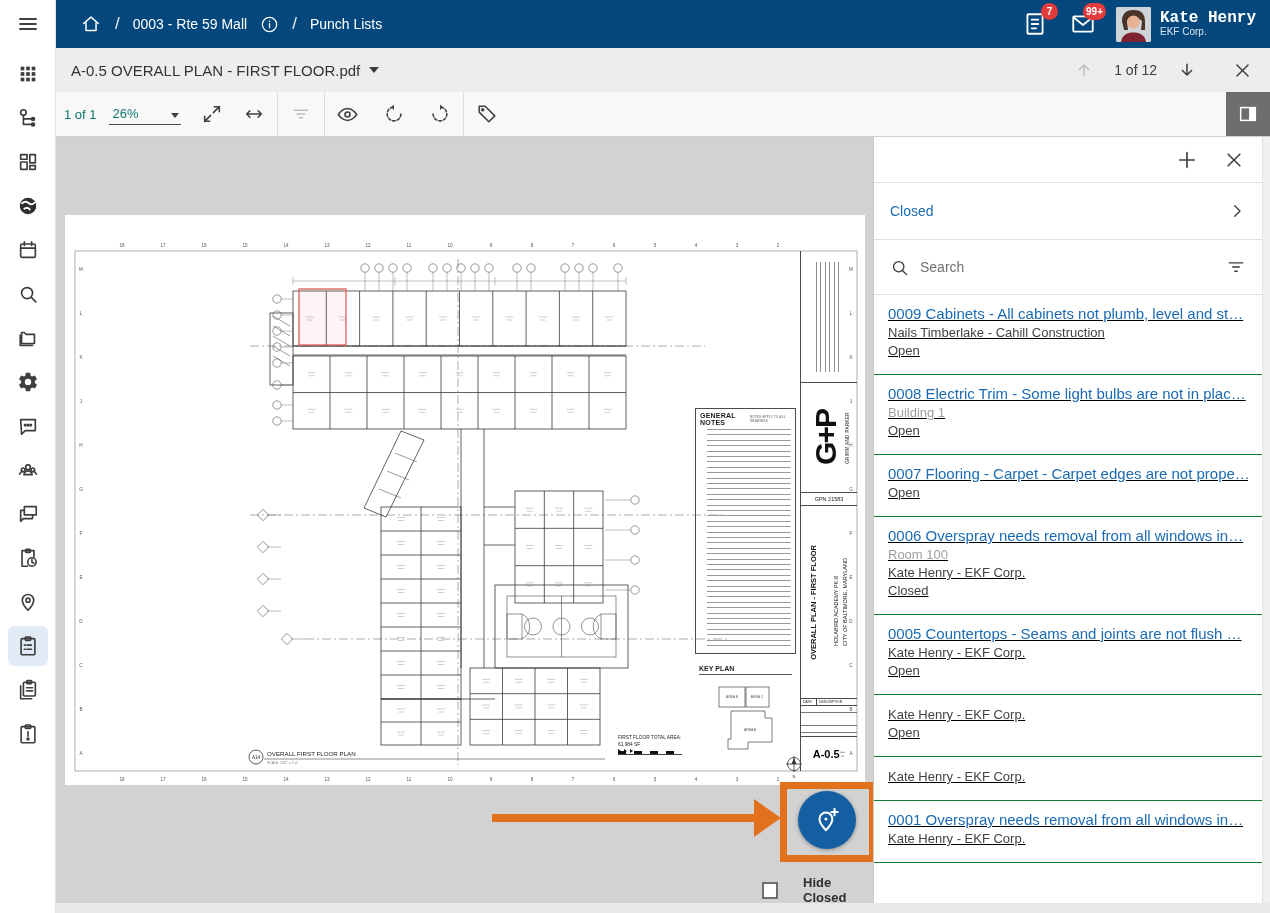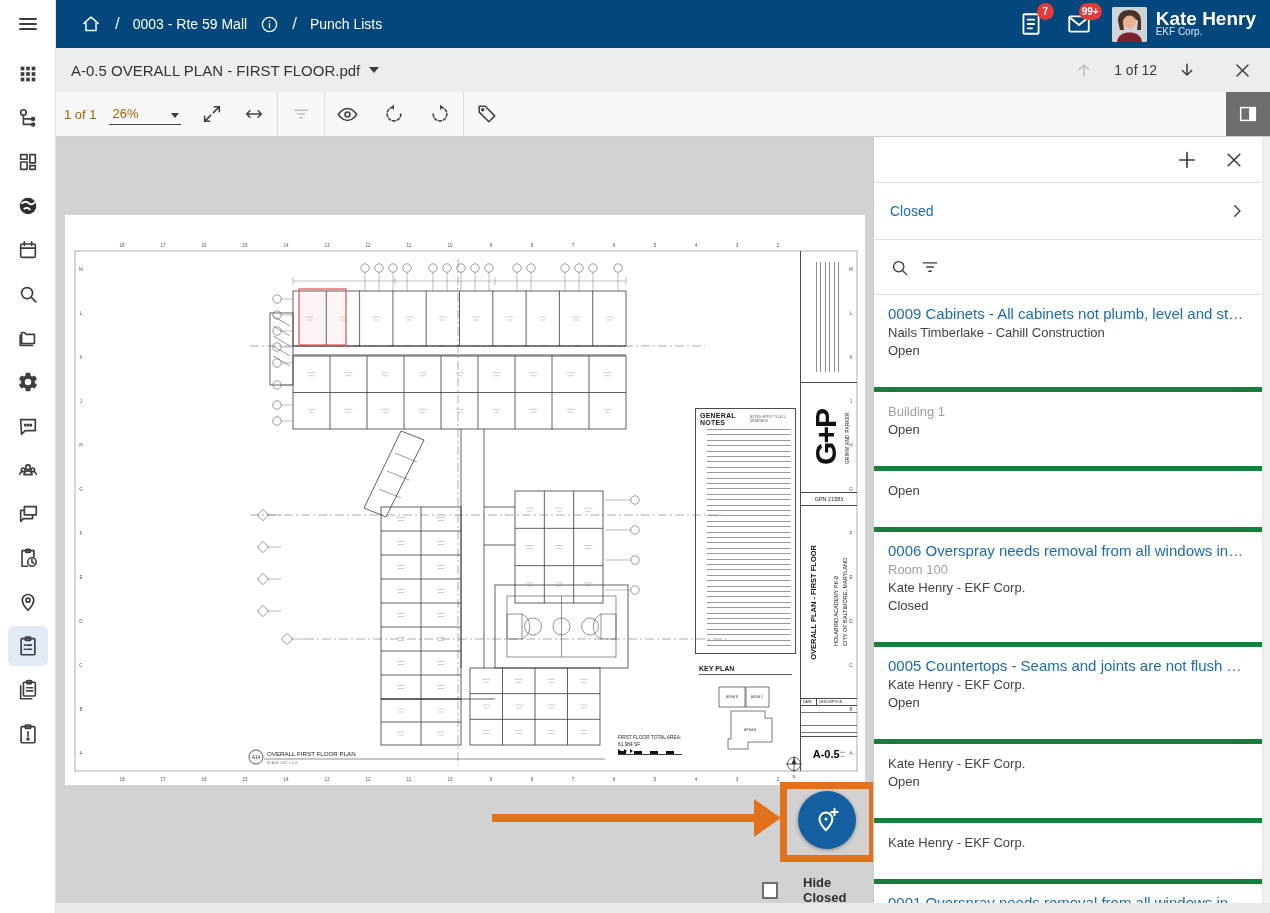--- a/index.html
+++ b/index.html
@@ -21,35 +21,35 @@
   .crumb { display:flex; align-items:center; gap:13px; padding-left:24px; font-size:14px; }
   .crumb .slash { font-size:17px; font-weight:300; color:#e8eef4; }
   .crumb svg { stroke:#fff; fill:none; stroke-width:1.6; stroke-linecap:round; stroke-linejoin:round; }
   .topbar-right { margin-left:auto; display:flex; align-items:center; gap:18px; padding-right:14px; }
   .tb-icon { position:relative; width:30px; height:30px; display:flex; align-items:center; justify-content:center; cursor:pointer; }
   .tb-icon svg { stroke:#fff; fill:none; stroke-width:1.7; stroke-linecap:round; stroke-linejoin:round; }
   .badge { position:absolute; top:-6px; right:-8px; background:#e23b3b; color:#fff; font-size:10px; font-weight:bold;
     border-radius:9px; min-width:17px; height:17px; line-height:17px; text-align:center; padding:0 3px; }
   .userbox { display:flex; align-items:center; gap:9px; cursor:pointer; }
   .avatar { width:35px; height:35px; border-radius:2px; overflow:hidden; background:#c7cdd2; }
-  .uname { font-size:19px; font-weight:bold; line-height:15px; }
+  .uname { font-size:16px; font-weight:bold; line-height:15px;font-family:Liberation Mono, monospace; }
   .ucorp { font-size:10px; color:#dbe6ef; }
 
   
   .doc-header { position:absolute; left:56px; top:48px; right:0; height:44px; background:#ededed;
     display:flex; align-items:center; }
   .doc-title { font-size:15px; color:#333; padding-left:15px; display:flex; align-items:center; gap:9px; cursor:pointer; }
   .chev-down { width:0; height:0; border-left:5px solid transparent; border-right:5px solid transparent; border-top:6px solid #3c3c3c; }
   .doc-pager { margin-left:auto; display:flex; align-items:center; gap:20px; padding-right:18px; font-size:14px; color:#3c3c3c; }
   .doc-pager svg { stroke-width:1.8; fill:none; stroke-linecap:round; stroke-linejoin:round; cursor:pointer; }
 
   
   .vtoolbar { position:absolute; left:56px; top:92px; right:0; height:45px; background:#f8f8f8;
     border-bottom:1px solid #cfcfcf; display:flex; align-items:center; }
-  .vt-text { font-size:13px; color:#a16207; }
+  .vt-text { font-size:13px; color:#0f766e; }
   .zoom-ctl { display:flex; align-items:flex-end; gap:8px; border-bottom:1px solid #4a4a4a;
     padding:3px 2px 3px 4px; margin-left:12px; width:72px; cursor:pointer; }
   .zoom-caret { width:0; height:0; border-left:4px solid transparent; border-right:4px solid transparent;
     border-top:5px solid #3c3c3c; margin-left:auto; margin-bottom:3px; }
   .vt-btn { width:34px; height:34px; display:flex; align-items:center; justify-content:center; cursor:pointer; }
   .vt-btn svg { stroke:#424242; fill:none; stroke-width:1.7; stroke-linecap:round; stroke-linejoin:round; }
   .vt-btn.disabled svg { stroke:#bdbdbd; }
   .vt-div { width:1px; height:44px; background:#dcdcdc; margin:0 6px; }
   .panel-toggle { margin-left:auto; width:44px; height:44px; background:#6e6e6e; display:flex;
     align-items:center; justify-content:center; cursor:pointer; }
@@ -101,21 +101,21 @@
   .p-head svg { stroke:#3c3c3c; stroke-width:1.8; fill:none; stroke-linecap:round; cursor:pointer; }
   .p-group { height:57px; border-bottom:1px solid #e0e0e0; display:flex; align-items:center;
     padding:0 16px; flex:0 0 auto; cursor:pointer; }
   .p-group-label { color:#1b6bb3; font-size:14px; }
   .p-group svg { margin-left:auto; stroke:#3c3c3c; stroke-width:1.8; fill:none; stroke-linecap:round; stroke-linejoin:round; }
   .p-search { height:55px; border-bottom:1px solid #e0e0e0; display:flex; align-items:center;
     gap:11px; padding:0 16px; flex:0 0 auto; }
   .p-search svg { stroke:#3c3c3c; stroke-width:1.7; fill:none; stroke-linecap:round; }
   .p-search-text { color:#6f6f6f; font-size:14px; flex:1; cursor:text; }
   .p-list { overflow:hidden; flex:1; }
-  .punch-item { border-bottom:5px solid #15803d; padding:10px 14px 28px 14px; cursor:pointer; }
+  .punch-item { border-bottom:1px solid #15803d; padding:10px 14px 15px 14px; cursor:pointer;text-decoration:underline; }
   .pi-title { color:#1b6bb3; font-size:15px; line-height:18px; white-space:nowrap; overflow:hidden; }
   .pi-muted { color:#9e9e9e; font-size:13px; line-height:17px; margin-top:1px; }
   .pi-sub { color:#424242; font-size:13px; line-height:17px; margin-top:1px; }
   .scroll-strip { position:absolute; right:0; top:137px; width:8px; bottom:10px; background:#f0f0f0;
     border-left:1px solid #e2e2e2; z-index:11; }
 
   
   .arrow-svg { position:absolute; left:430px; top:658px; width:300px; height:46px; z-index:5; }
   .hl-box { position:absolute; left:724px; top:645px; width:96px; height:80px;
     border:7px solid #e2711d; z-index:6; }
@@ -875,35 +875,38 @@
     <span class="p-group-label">Closed</span>
     <svg width="18" height="18" viewBox="0 0 24 24">
         <path d="M9 5l7 7-7 7"></path>
       </svg>
   </div>
   <div class="p-search">
     <svg width="19" height="19" viewBox="0 0 24 24">
       <circle cx="11" cy="11" r="6.5"></circle>
         <path d="M16 16l5 5"></path>
       </svg>
+    <span class="p-search-text">Search</span>
     <svg width="20" height="20" viewBox="0 0 24 24">
       <path d="M4 7h16M8 12h8M10.5 17h3"></path>
       </svg>
   </div>
   <div class="p-list" id="punch-list">
       <div class="punch-item">
         <div class="pi-title">0009 Cabinets - All cabinets not plumb, level and st…</div>
         <div class="pi-sub">Nails Timberlake  - Cahill Construction</div>
         <div class="pi-sub">Open</div>
       </div>
       <div class="punch-item">
+        <div class="pi-title">0008 Electric Trim - Some light bulbs are not in plac…</div>
         <div class="pi-muted">Building 1</div>
         <div class="pi-sub">Open</div>
       </div>
       <div class="punch-item">
+        <div class="pi-title">0007 Flooring - Carpet - Carpet edges are not prope…</div>
         <div class="pi-sub">Open</div>
       </div>
       <div class="punch-item">
         <div class="pi-title">0006 Overspray needs removal from all windows in…</div>
         <div class="pi-muted">Room 100</div>
         <div class="pi-sub">Kate Henry - EKF Corp.</div>
         <div class="pi-sub">Closed</div>
       </div>
       <div class="punch-item">
         <div class="pi-title">0005 Countertops - Seams and joints are not flush …</div>

